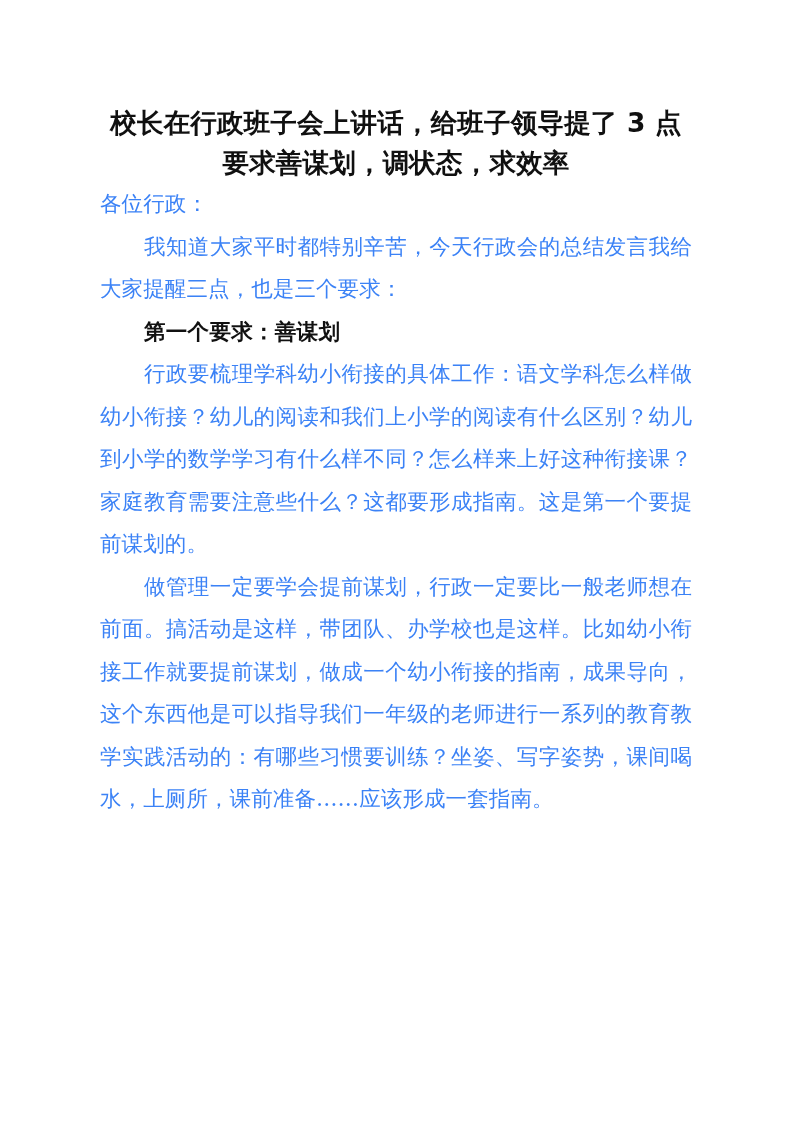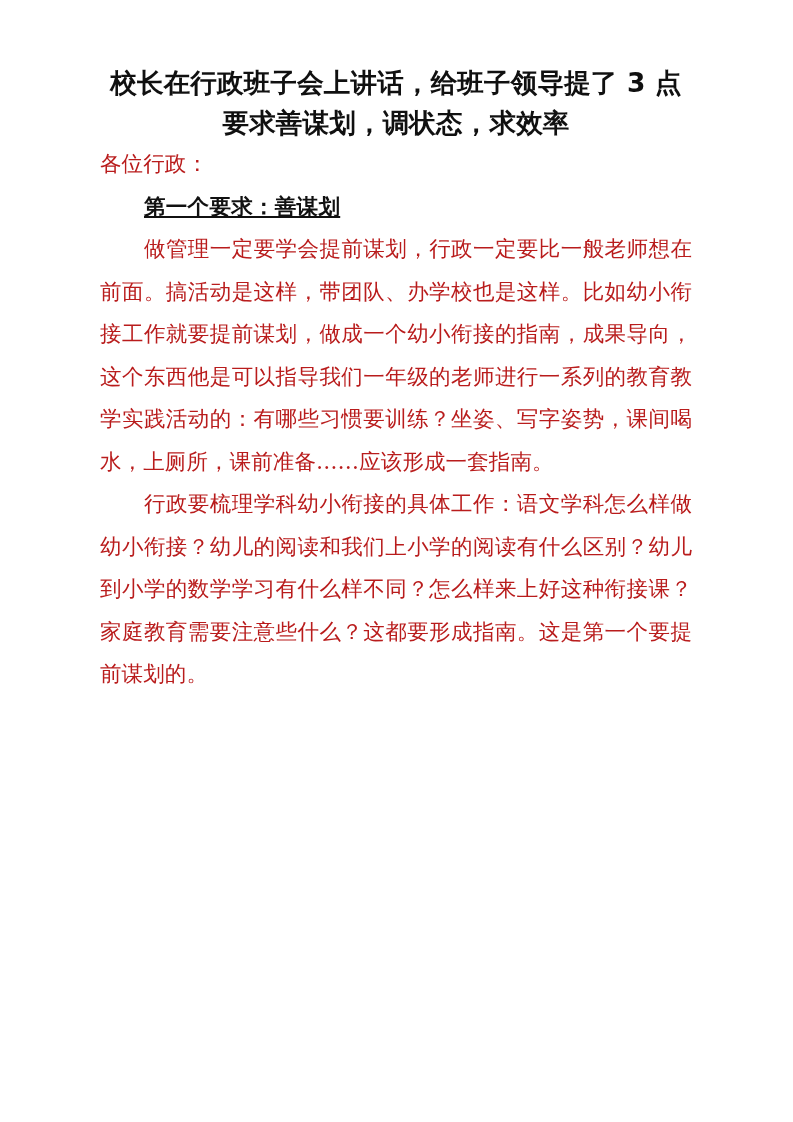--- a/index.html
+++ b/index.html
@@ -34,68 +34,68 @@
   
   .doc-title {
     font-family: "DejaVu Sans", "Liberation Sans", sans-serif;
     font-weight: bold;
     font-size: 26.5px;
     line-height: 40px;
     text-align: center;
     letter-spacing: 0.2px;
     color: #101010;
     margin: 0;
-    padding-top: 63px;
+    padding-top: 103px;
     word-break: break-all;
   }
 
   
   .para {
     font-family: "DejaVu Serif", "Liberation Serif", serif;
     font-size: 21.5px;
     line-height: 42.5px;
     text-align: justify;
     text-justify: inter-character;
-    color: #b91c1c;
+    color: #3b82f6;
     margin: 0;
     word-break: break-all;
     letter-spacing: 0.1px;
   }
 
   .para.indent {
     text-indent: 44px;
   }
 
   .para.flush {
     text-indent: 0;
   }
 
   .para.heading {
     font-weight: bold;
     color: #111111;
     text-indent: 44px;
     letter-spacing: 0.3px;
-    text-decoration: underline;
   }
 </style>
 </head>
 <body>
 
 <div class="page">
 
   <div class="doc-body">
 
     <h1 class="doc-title">校长在行政班子会上讲话，给班子领导提了 3 点要求善谋划，调状态，求效率</h1>
 
     <p class="para flush">各位行政：</p>
 
+    <p class="para indent">我知道大家平时都特别辛苦，今天行政会的总结发言我给大家提醒三点，也是三个要求：</p>
 
     <p class="para heading">第一个要求：善谋划</p>
 
+    <p class="para indent">行政要梳理学科幼小衔接的具体工作：语文学科怎么样做幼小衔接？幼儿的阅读和我们上小学的阅读有什么区别？幼儿到小学的数学学习有什么样不同？怎么样来上好这种衔接课？家庭教育需要注意些什么？这都要形成指南。这是第一个要提前谋划的。</p>
+
     <p class="para indent">做管理一定要学会提前谋划，行政一定要比一般老师想在前面。搞活动是这样，带团队、办学校也是这样。比如幼小衔接工作就要提前谋划，做成一个幼小衔接的指南，成果导向，这个东西他是可以指导我们一年级的老师进行一系列的教育教学实践活动的：有哪些习惯要训练？坐姿、写字姿势，课间喝水，上厕所，课前准备……应该形成一套指南。</p>
-
-    <p class="para indent">行政要梳理学科幼小衔接的具体工作：语文学科怎么样做幼小衔接？幼儿的阅读和我们上小学的阅读有什么区别？幼儿到小学的数学学习有什么样不同？怎么样来上好这种衔接课？家庭教育需要注意些什么？这都要形成指南。这是第一个要提前谋划的。</p>
 
 
 
   </div>
 
 </div>
 
 </body></html>

